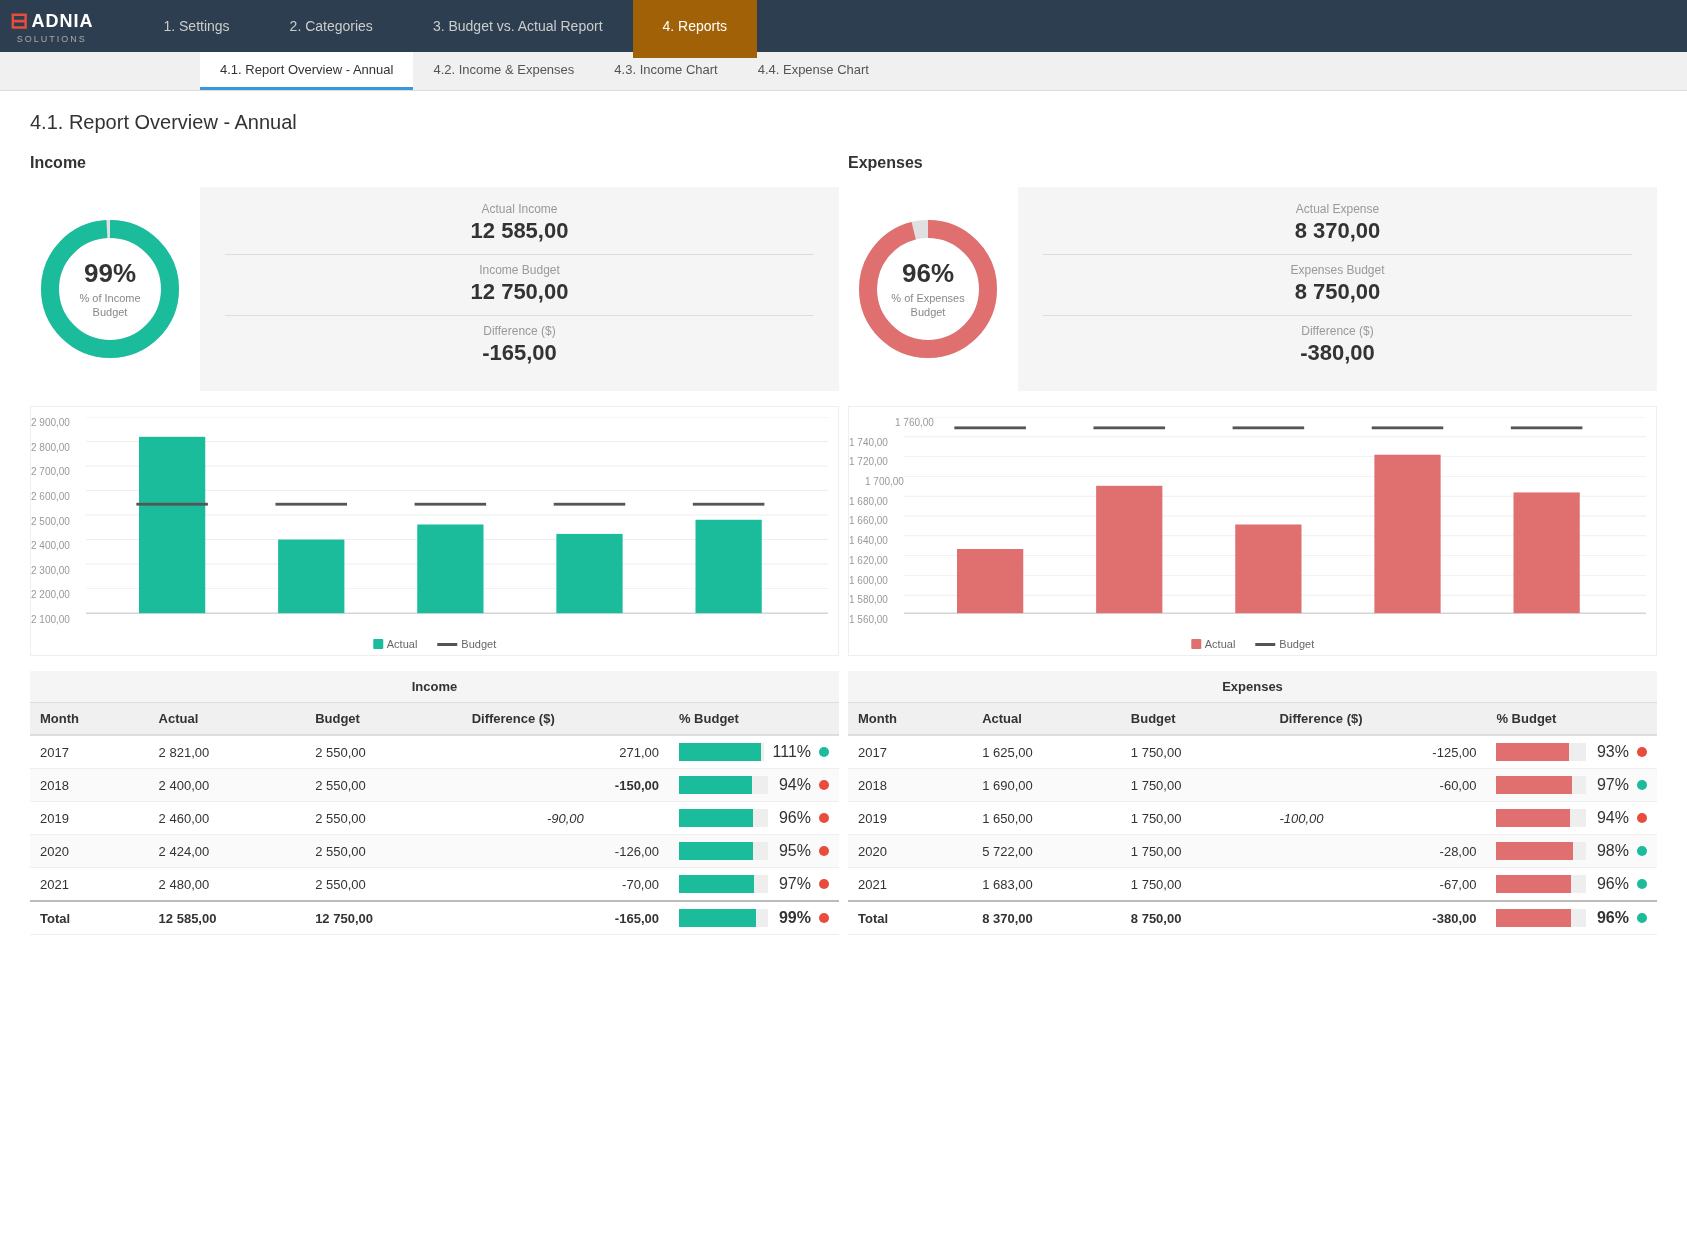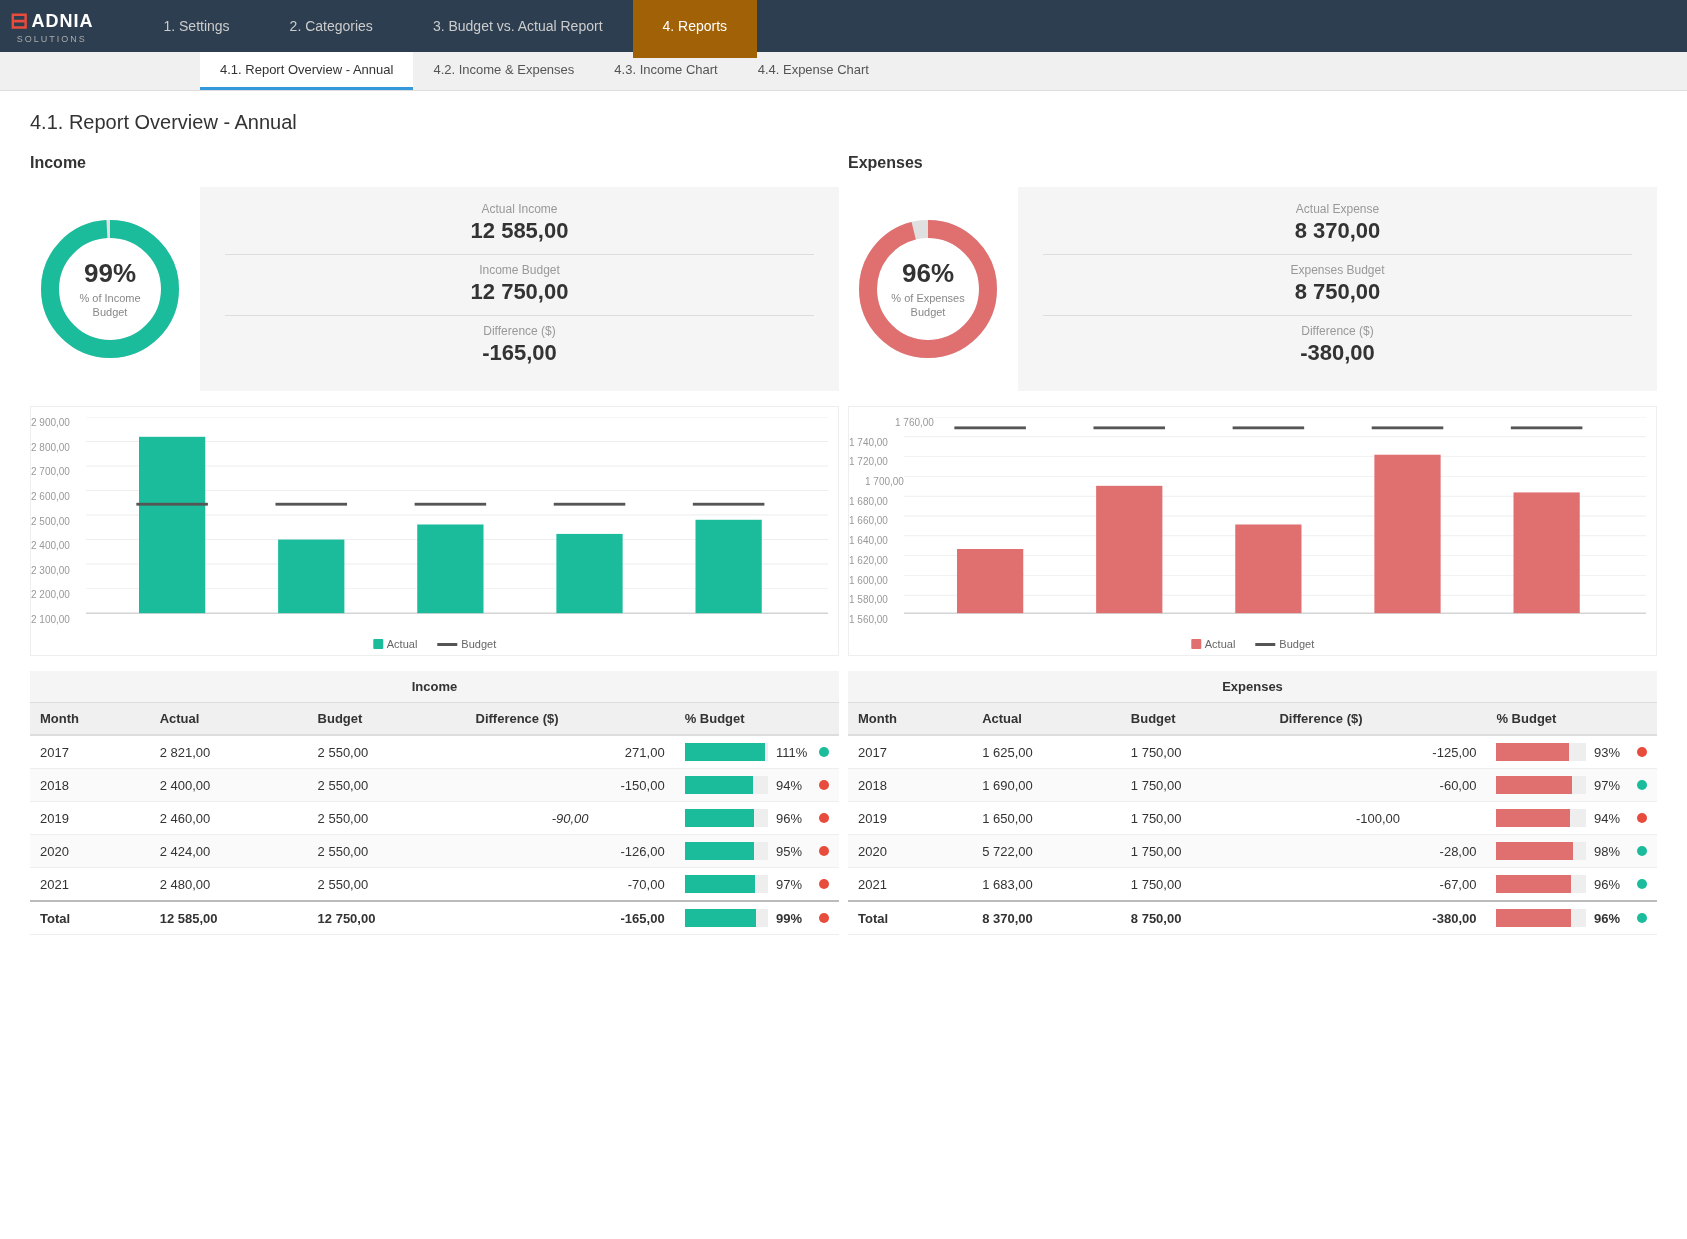--- a/index.html
+++ b/index.html
@@ -75,21 +75,21 @@
     
     .data-table { width: 100%; border-collapse: collapse; font-size: 13px; }
     .data-table thead tr { background: #f0f0f0; }
     .data-table th { padding: 8px 10px; text-align: left; font-weight: 600; border-bottom: 2px solid #ddd; }
     .data-table td { padding: 7px 10px; border-bottom: 1px solid #eee; }
     .data-table tbody tr:nth-child(even) { background: #fafafa; }
     .data-table tfoot tr { background: #fff; font-weight: 700; border-top: 2px solid #bbb; }
     .table-section-header { text-align: center; font-weight: 600; background: #f5f5f5; padding: 8px; border-bottom: 1px solid #ddd; }
 
     .bar-cell { display: flex; align-items: center; gap: 8px; }
-    .pct-text { font-size: 13px; min-width: 35px; text-align: left; }
+    .pct-text { font-size: 16px; min-width: 35px; text-align: right; }
     .dot { width: 10px; height: 10px; border-radius: 50%; }
 
     svg.donut { width: 160px; height: 160px; transform: rotate(-90deg); }
   </style>
 </head>
 <body>
 
 <div class="top-nav">
   <div class="logo-area">
     <div style="display:flex;align-items:center;">
@@ -231,21 +231,21 @@
           </div>
           <span class="pct-text">111%</span>
           <div class="dot" style="background:#1abc9c;"></div>
         </div>
       </td>
     </tr>
               <tr>
       <td>2018</td>
       <td>2 400,00</td>
       <td>2 550,00</td>
-      <td style="text-align:right;">-150,00</td>
+      <td style="text-align:right;font-weight:bold;">-150,00</td>
       <td>
         <div class="bar-cell">
           <div style="flex:1;background:#eee;height:18px;position:relative;">
             <div style="width:81.73913043478261%;height:100%;background:#1abc9c;"></div>
           </div>
           <span class="pct-text">94%</span>
           <div class="dot" style="background:#e74c3c;"></div>
         </div>
       </td>
     </tr>
@@ -446,21 +446,21 @@
           </div>
           <span class="pct-text">97%</span>
           <div class="dot" style="background:#1abc9c;"></div>
         </div>
       </td>
     </tr>
               <tr>
       <td>2019</td>
       <td>1 650,00</td>
       <td>1 750,00</td>
-      <td style="text-align:center;">-100,00</td>
+      <td style="text-align:left;font-style:italic;">-100,00</td>
       <td>
         <div class="bar-cell">
           <div style="flex:1;background:#eee;height:18px;position:relative;">
             <div style="width:81.73913043478261%;height:100%;background:#e07070;"></div>
           </div>
           <span class="pct-text">94%</span>
           <div class="dot" style="background:#e74c3c;"></div>
         </div>
       </td>
     </tr>

